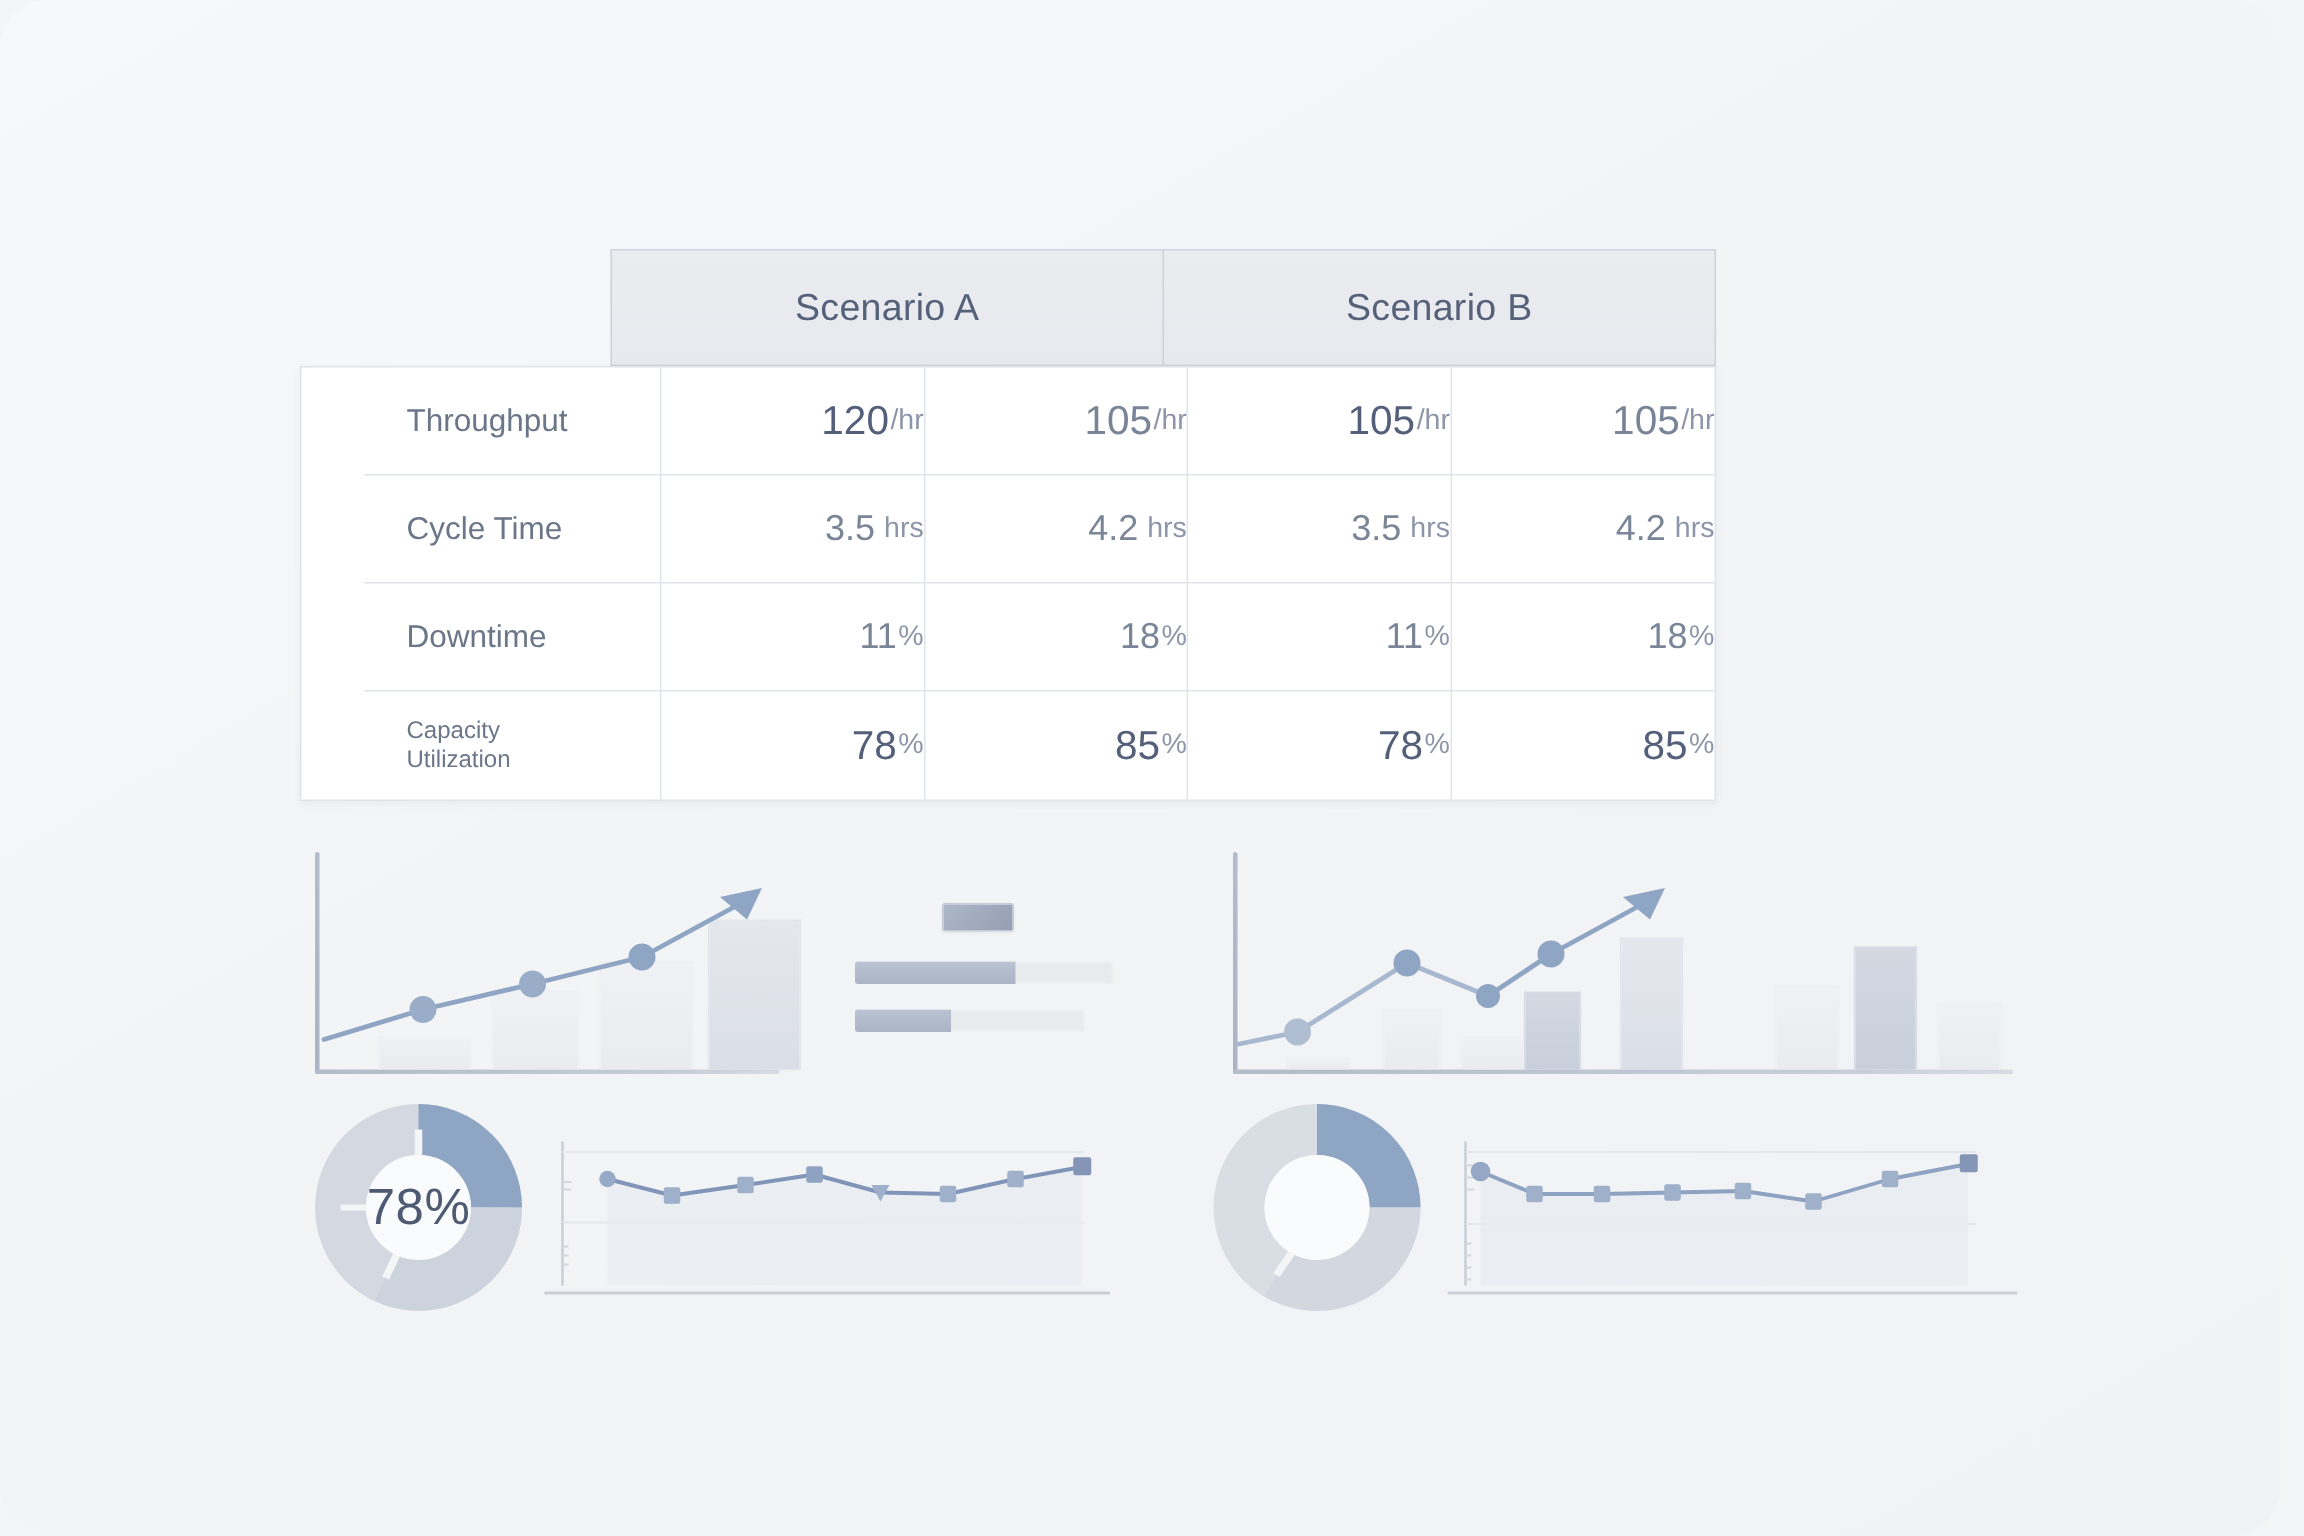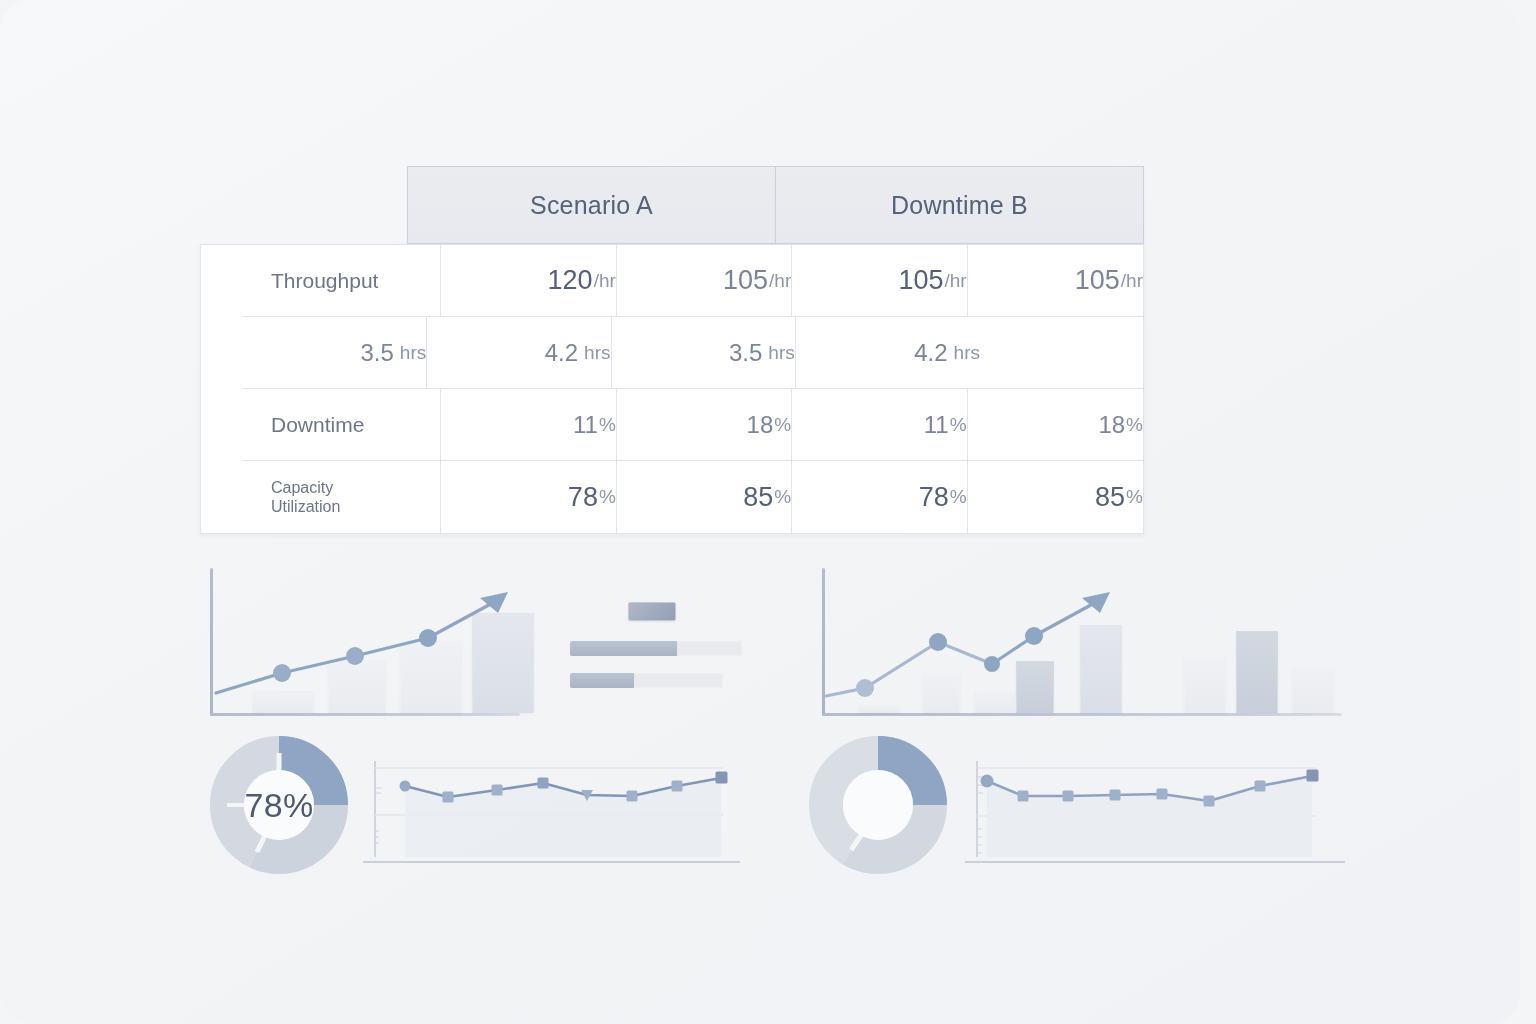--- a/index.html
+++ b/index.html
@@ -154,21 +154,21 @@
 </head>
 <body>
 
 <div id="stage">
 
   <div id="compare-table">
     <div class="tbl-grid">
 
       <div class="thead">
         <div class="th">Scenario A</div>
-        <div class="th">Downtime B</div>
+        <div class="th">Scenario B</div>
       </div>
 
       <div class="tbody">
 
         <div class="trow">
           <div class="cell label">Throughput</div>
           <div class="cell val">
             <span class="big">120</span>
             <span class="unit">/hr</span>
           </div>
@@ -180,20 +180,21 @@
             <span class="big">105</span>
             <span class="unit">/hr</span>
           </div>
           <div class="cell val">
             <span class="big dim">105</span>
             <span class="unit">/hr</span>
           </div>
         </div>
 
         <div class="trow">
+          <div class="cell label">Cycle Time</div>
           <div class="cell val">
             <span class="med">3.5</span>
             <span class="unit sp">hrs</span>
           </div>
           <div class="cell val">
             <span class="med">4.2</span>
             <span class="unit sp">hrs</span>
           </div>
           <div class="cell val">
             <span class="med">3.5</span>

